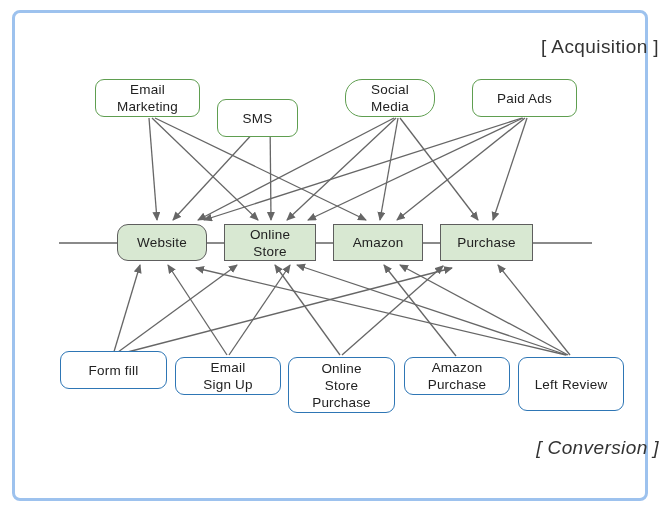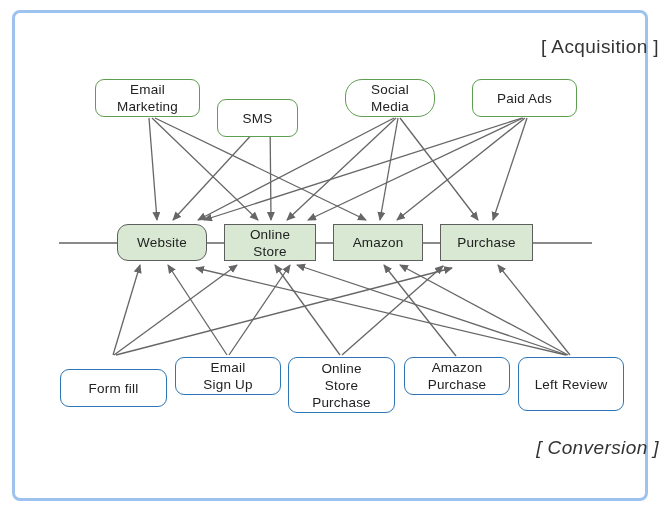--- a/index.html
+++ b/index.html
@@ -62,21 +62,21 @@
 Marketing</span></div>
     <div class="dbox acq" style="left: 217px; top: 79px; width: 81px; height: 38px; margin-top: 20px;"><span>SMS</span></div>
     <div class="dbox acq" style="left: 345px; top: 79px; width: 90px; height: 38px; border-radius: 17px;"><span>Social
 Media</span></div>
     <div class="dbox acq" style="left: 472px; top: 79px; width: 105px; height: 38px;"><span>Paid Ads</span></div>
     <div class="dbox chan" style="left: 117px; top: 224px; width: 90px; height: 37px; border-radius: 11px;"><span>Website</span></div>
     <div class="dbox chan" style="left: 224px; top: 224px; width: 92px; height: 37px;"><span>Online
 Store</span></div>
     <div class="dbox chan" style="left: 333px; top: 224px; width: 90px; height: 37px;"><span>Amazon</span></div>
     <div class="dbox chan" style="left: 440px; top: 224px; width: 93px; height: 37px;"><span>Purchase</span></div>
-    <div class="dbox conv" style="left: 60px; top: 369px; width: 107px; height: 38px;"><span>Form fill</span></div>
+    <div class="dbox conv" style="left: 60px; top: 351px; width: 107px; height: 38px;"><span>Form fill</span></div>
     <div class="dbox conv" style="left: 175px; top: 357px; width: 106px; height: 38px;"><span>Email
 Sign Up</span></div>
     <div class="dbox conv" style="left: 288px; top: 357px; width: 107px; height: 56px;"><span>Online
 Store
 Purchase</span></div>
     <div class="dbox conv" style="left: 404px; top: 357px; width: 106px; height: 38px;"><span>Amazon
 Purchase</span></div>
     <div class="dbox conv" style="left: 518px; top: 357px; width: 106px; height: 54px;"><span>Left Review</span></div>
   </div>
 

